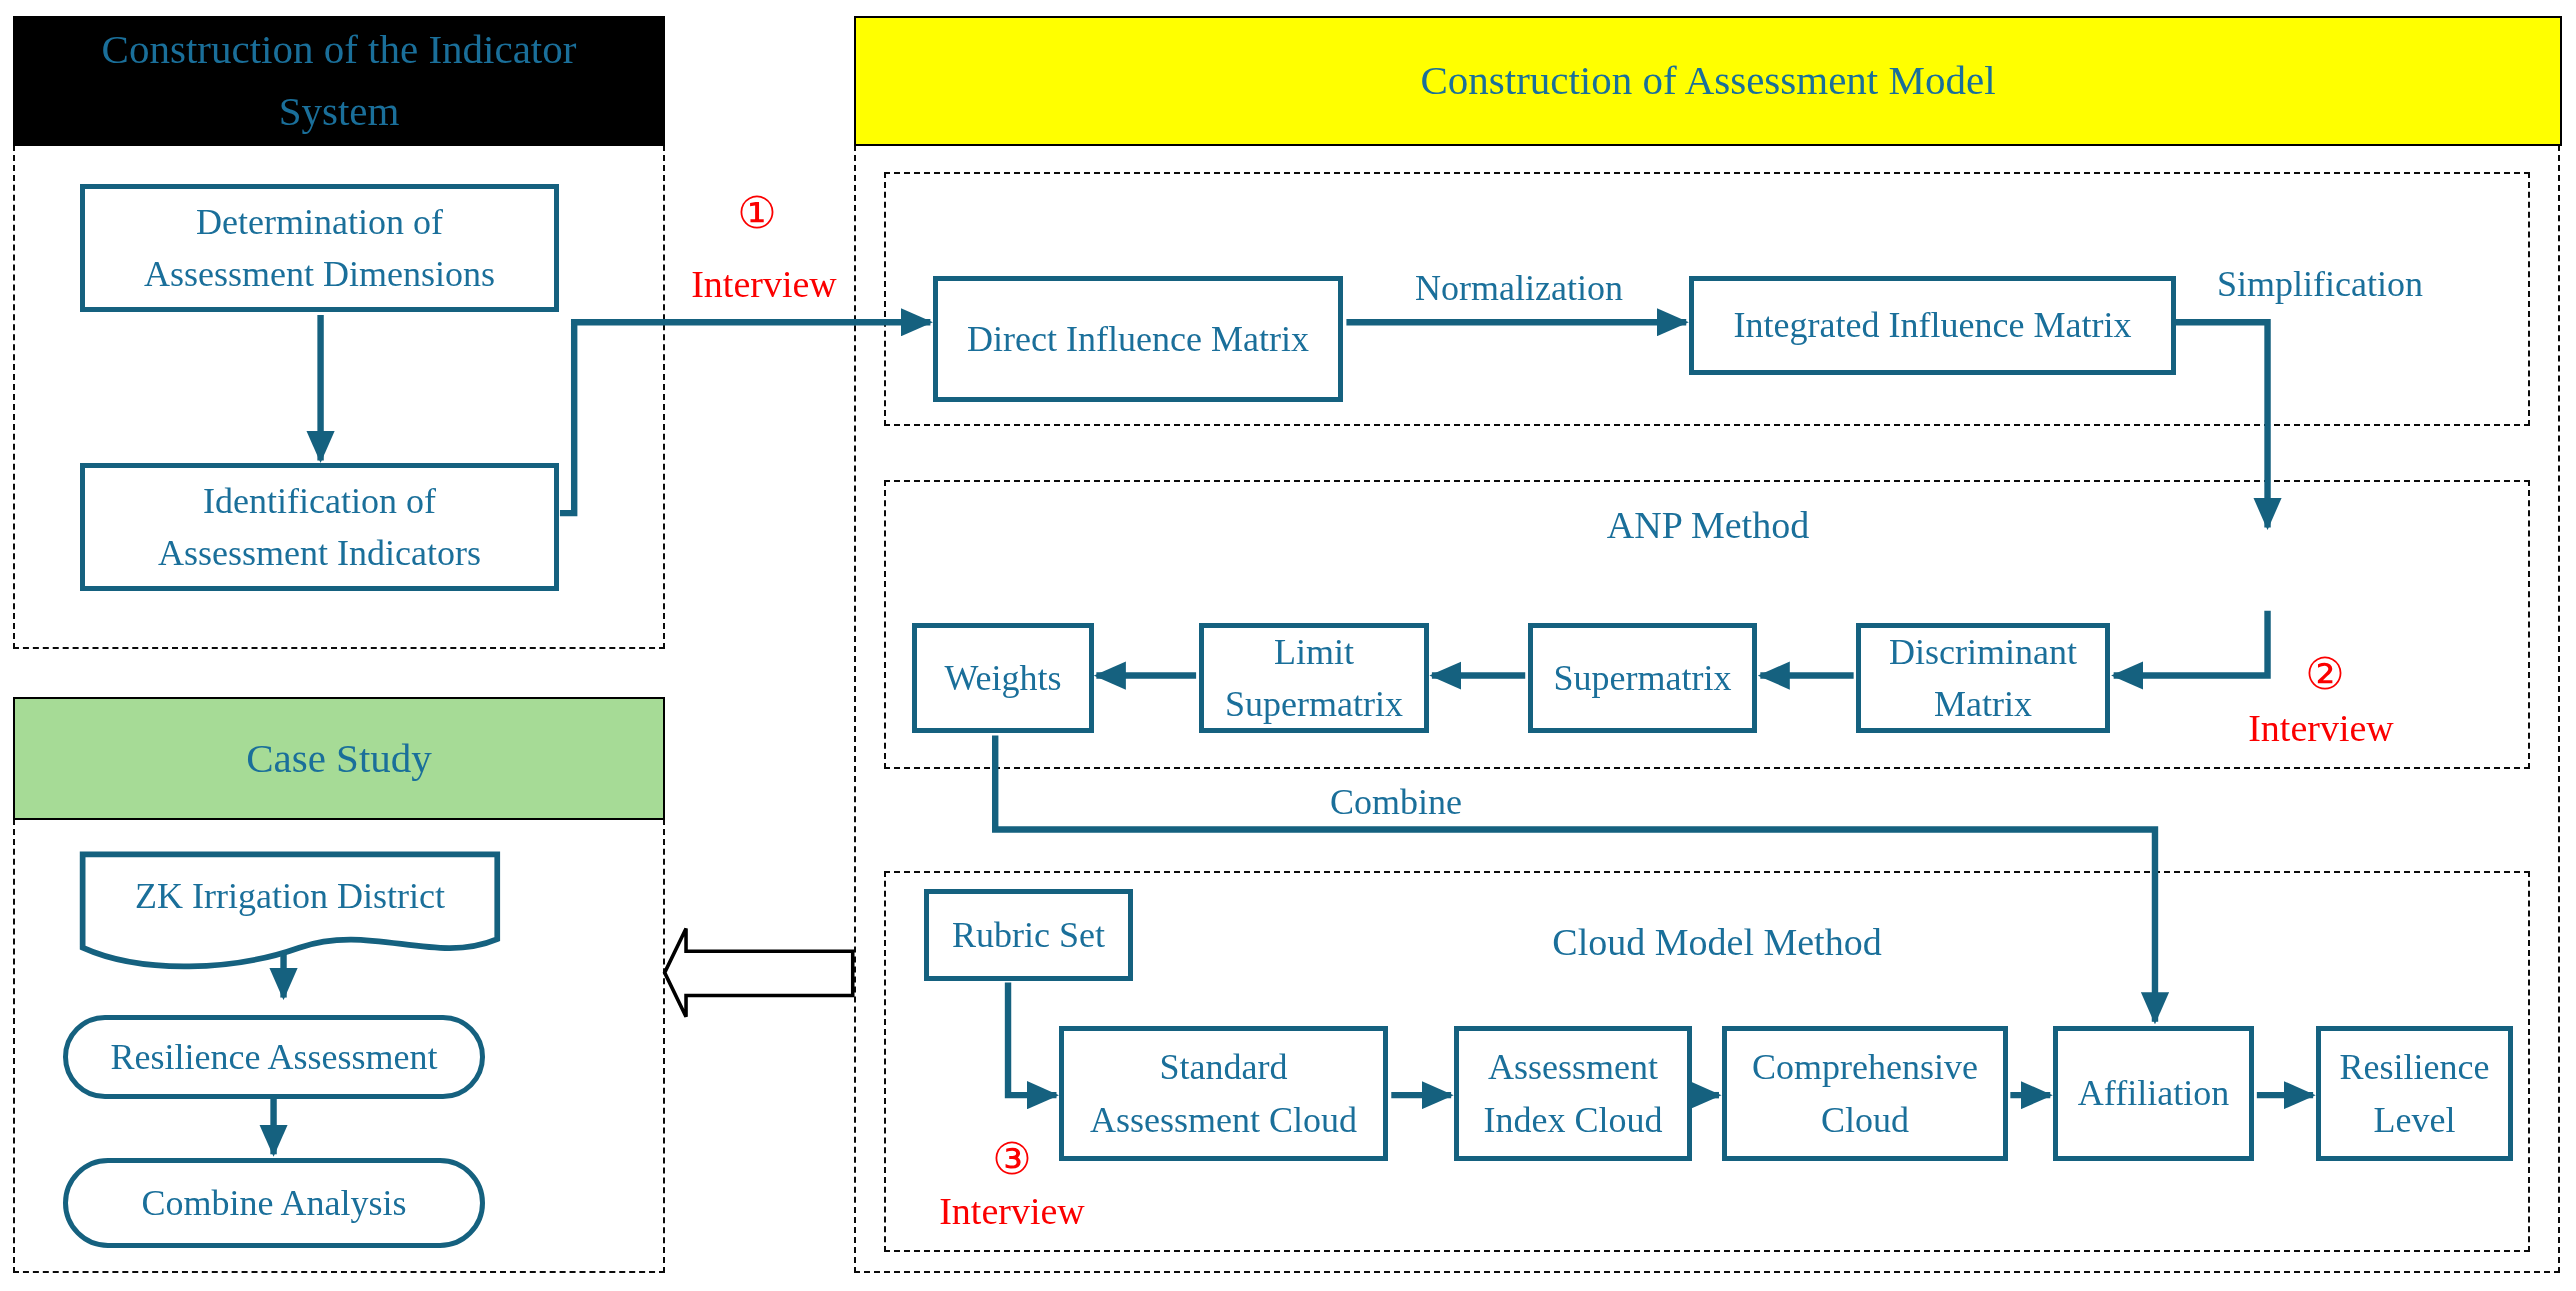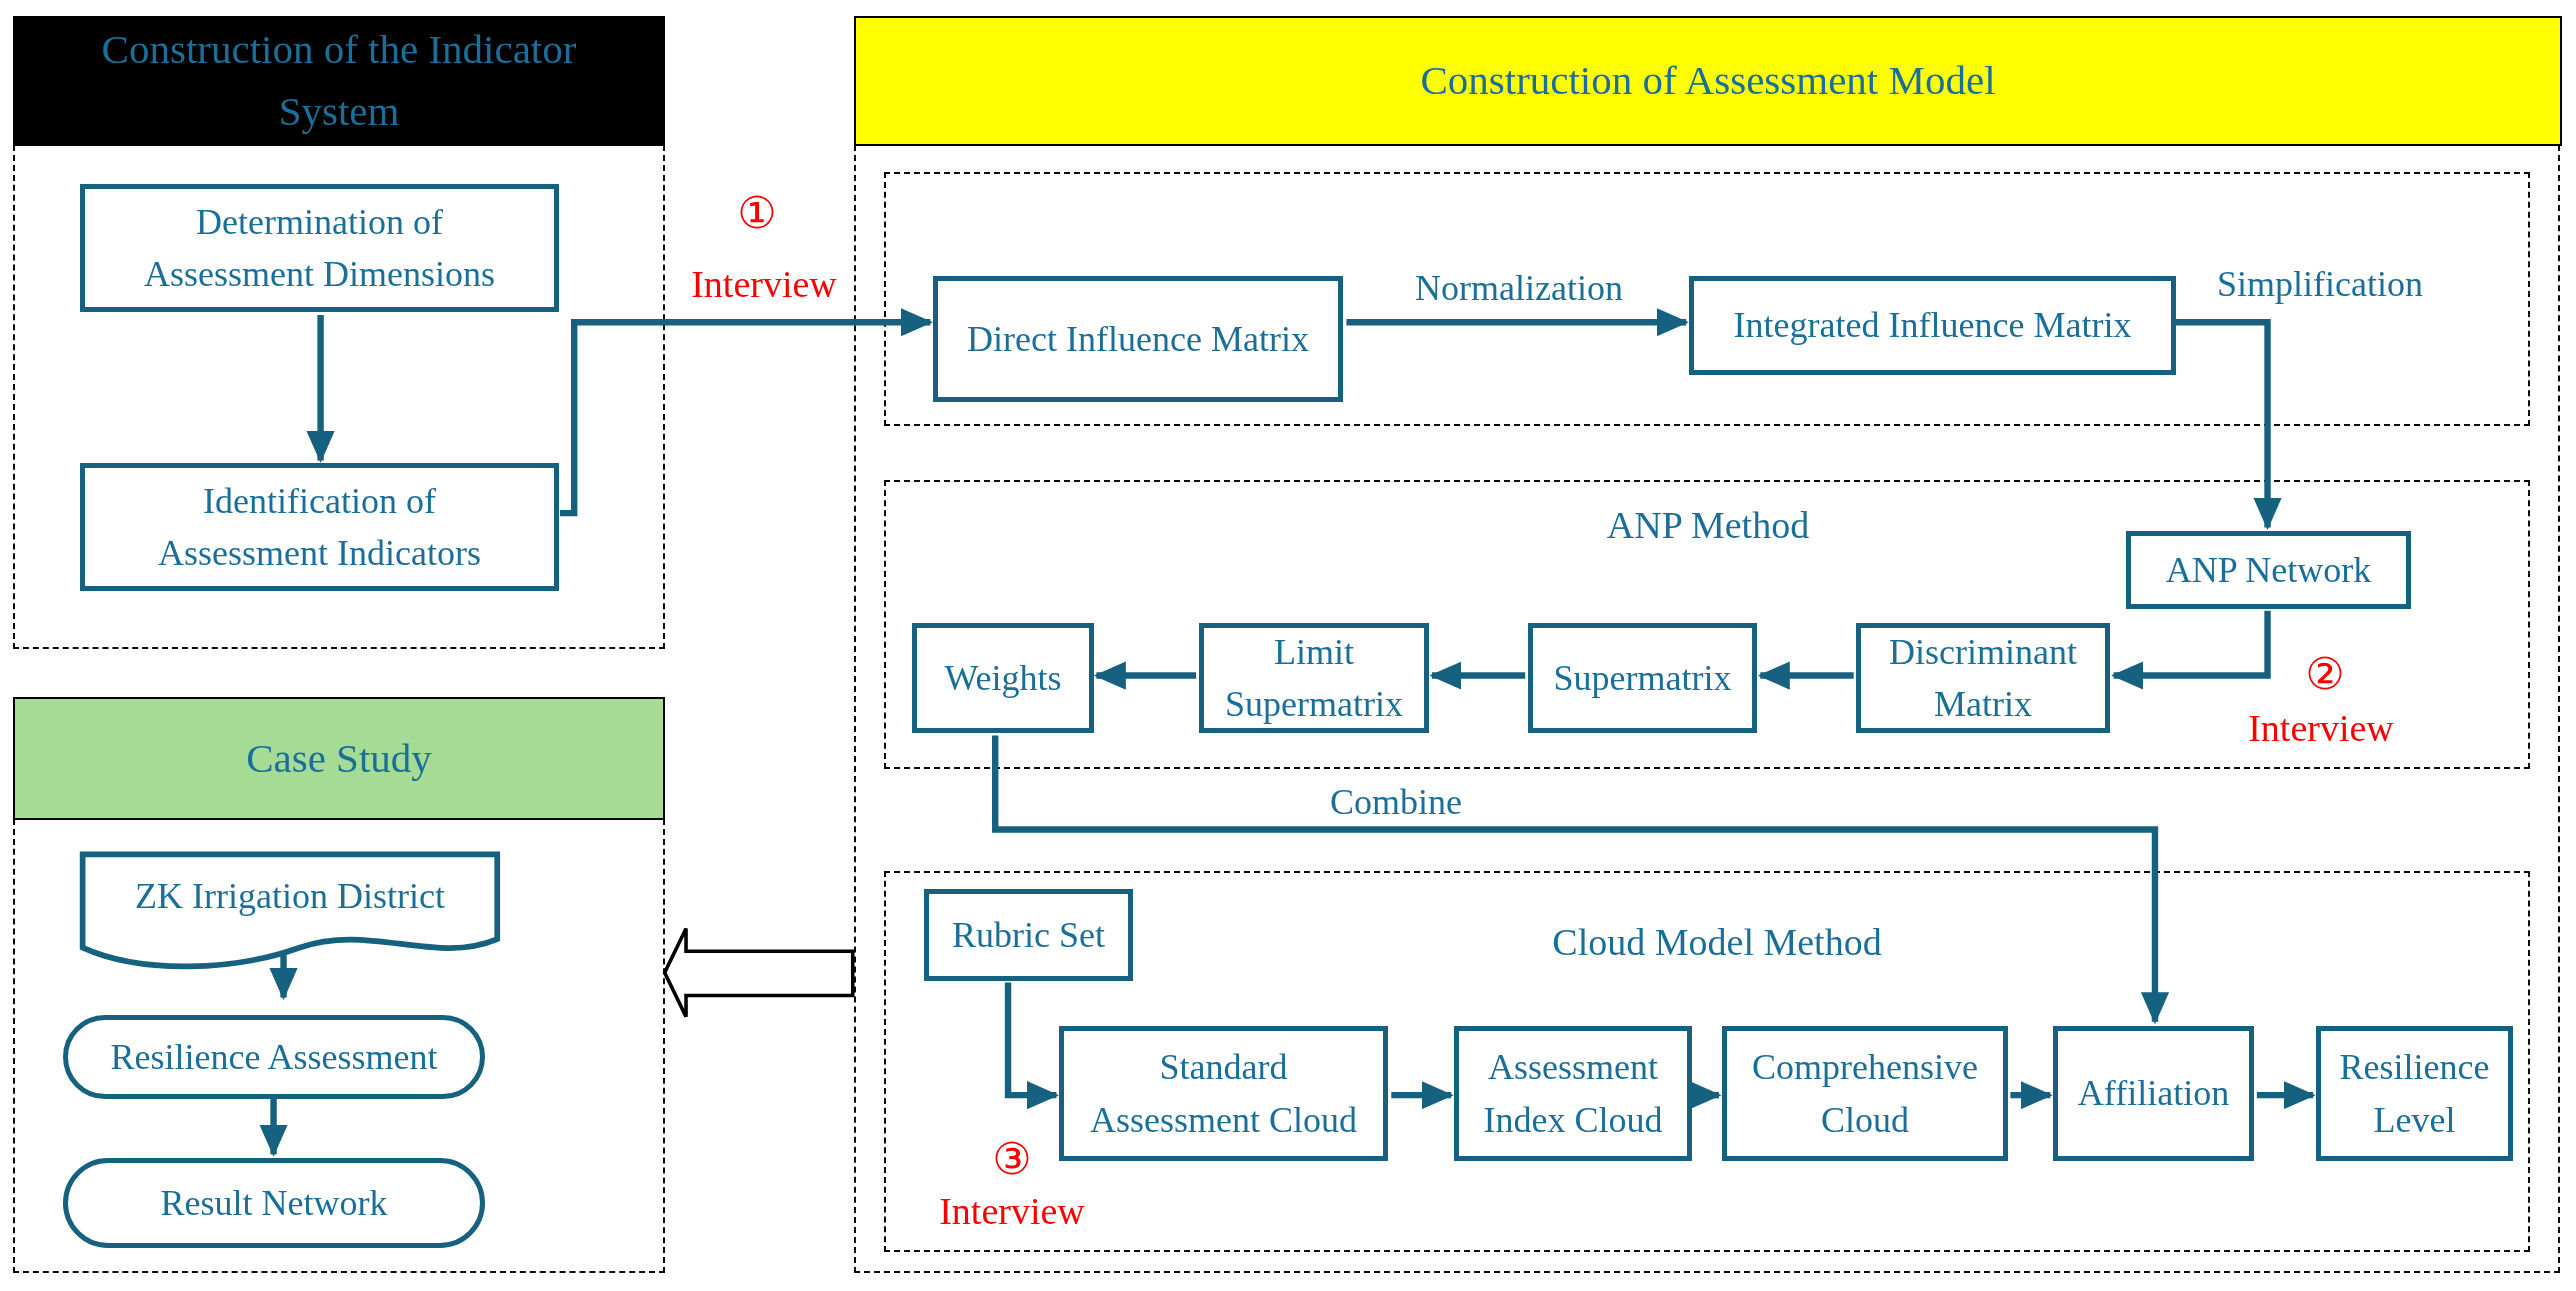--- a/index.html
+++ b/index.html
@@ -93,34 +93,33 @@
   <div class="node" style="left:80px;top:184px;width:479px;height:128px;"><span>Determination of
 Assessment Dimensions</span></div>
 
   <div class="node" style="left:80px;top:463px;width:479px;height:128px;"><span>Identification of
 Assessment Indicators</span></div>
 
   <div class="floating doclabel" style="left:290px;top:896px;">ZK Irrigation District</div>
 
   <div class="node stadium" style="left:63px;top:1003px;width:422px;height:84px;margin-top:12px;"><span>Resilience Assessment</span></div>
 
-  <div class="node stadium" style="left:63px;top:1158px;width:422px;height:90px;"><span>Result Network</span></div>
+  <div class="node stadium" style="left:63px;top:1158px;width:422px;height:90px;"><span>Combine Analysis</span></div>
 
 
   <div class="node" style="left:933px;top:276px;width:410px;height:126px;"><span>Direct Influence Matrix</span></div>
 
   <div class="floating wirelabel" style="left:1519px;top:288px;">Normalization</div>
 
   <div class="node" style="left:1689px;top:276px;width:487px;height:99px;"><span>Integrated Influence Matrix</span></div>
 
   <div class="floating wirelabel" style="left:2320px;top:284px;">Simplification</div>
 
   <div class="floating sectitle" style="left:1708px;top:525px;">ANP Method</div>
 
-  <div class="node" style="left:2126px;top:531px;width:285px;height:78px;"><span>ANP Network</span></div>
 
   <div class="node" style="left:912px;top:623px;width:182px;height:110px;"><span>Weights</span></div>
 
   <div class="node" style="left:1199px;top:623px;width:230px;height:110px;"><span>Limit
 Supermatrix</span></div>
 
   <div class="node" style="left:1528px;top:623px;width:229px;height:110px;"><span>Supermatrix</span></div>
 
   <div class="node" style="left:1856px;top:623px;width:254px;height:110px;"><span>Discriminant
 Matrix</span></div>

